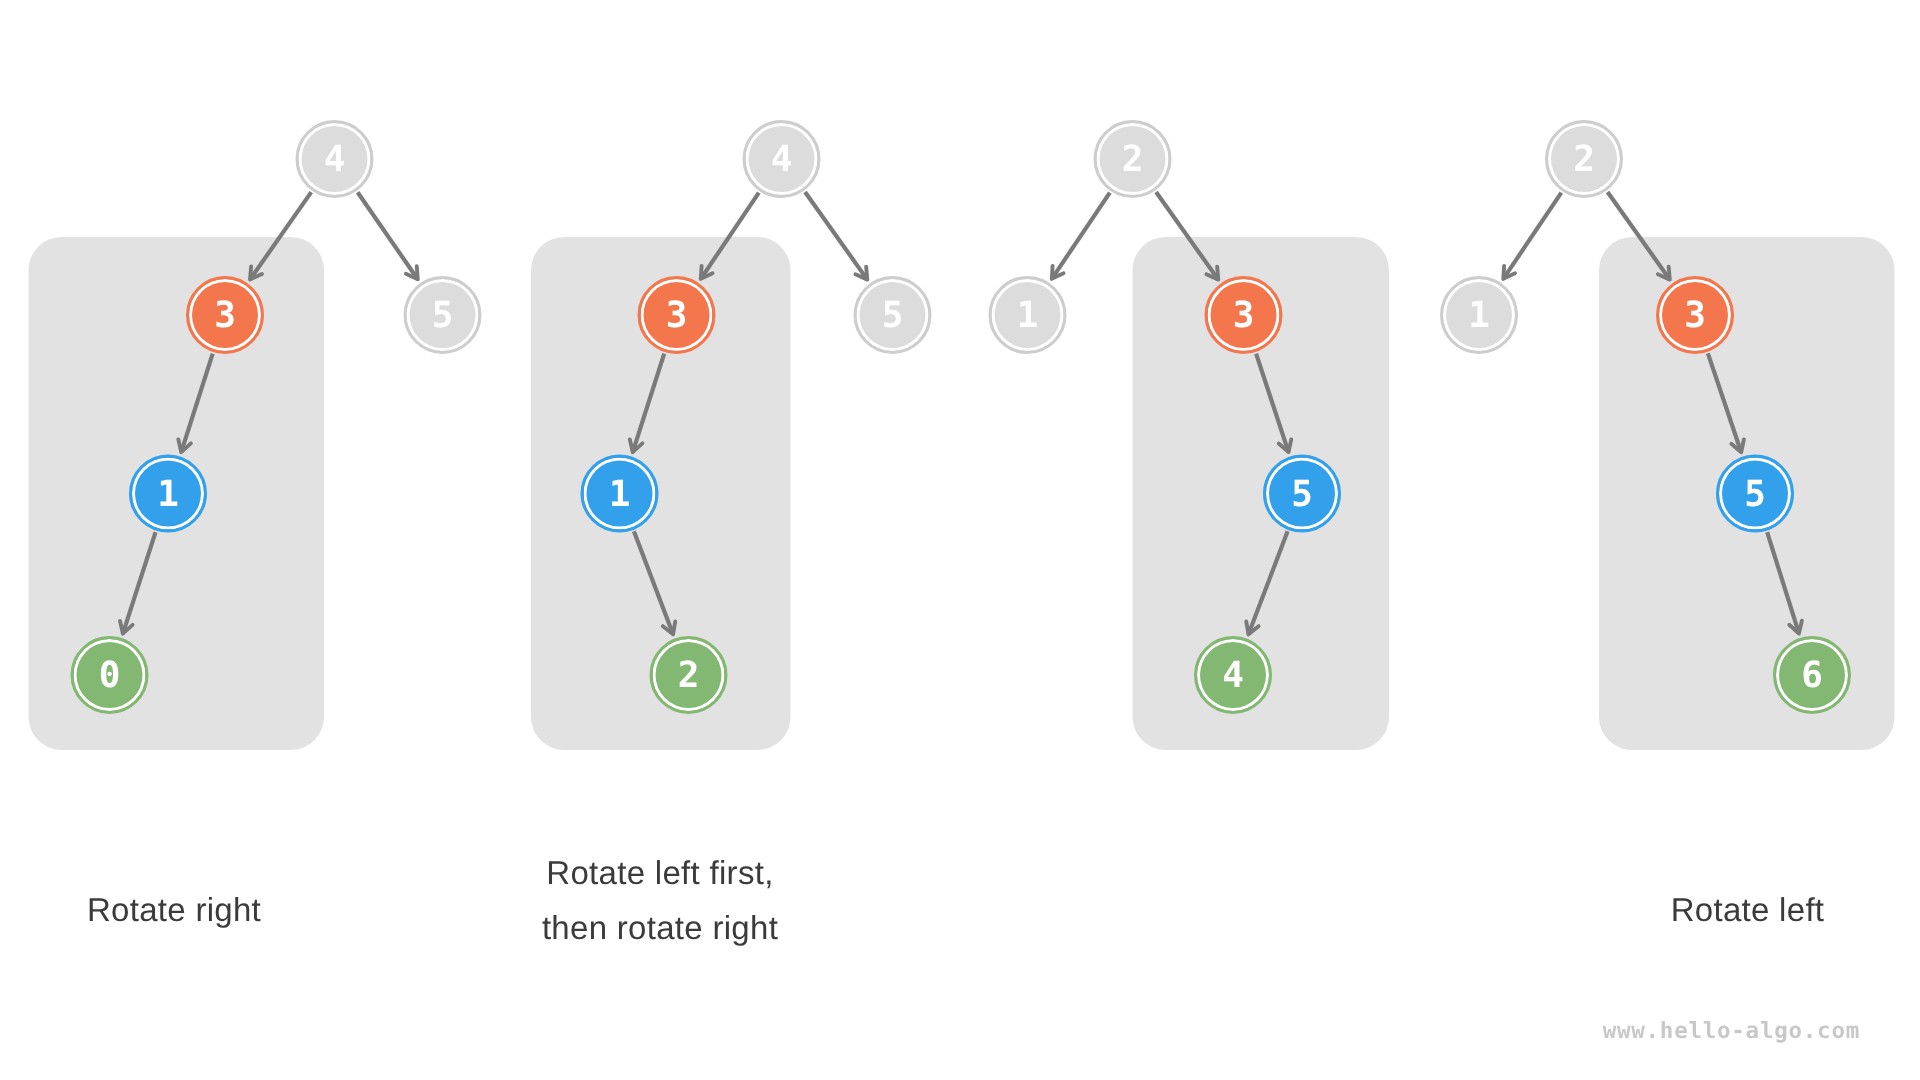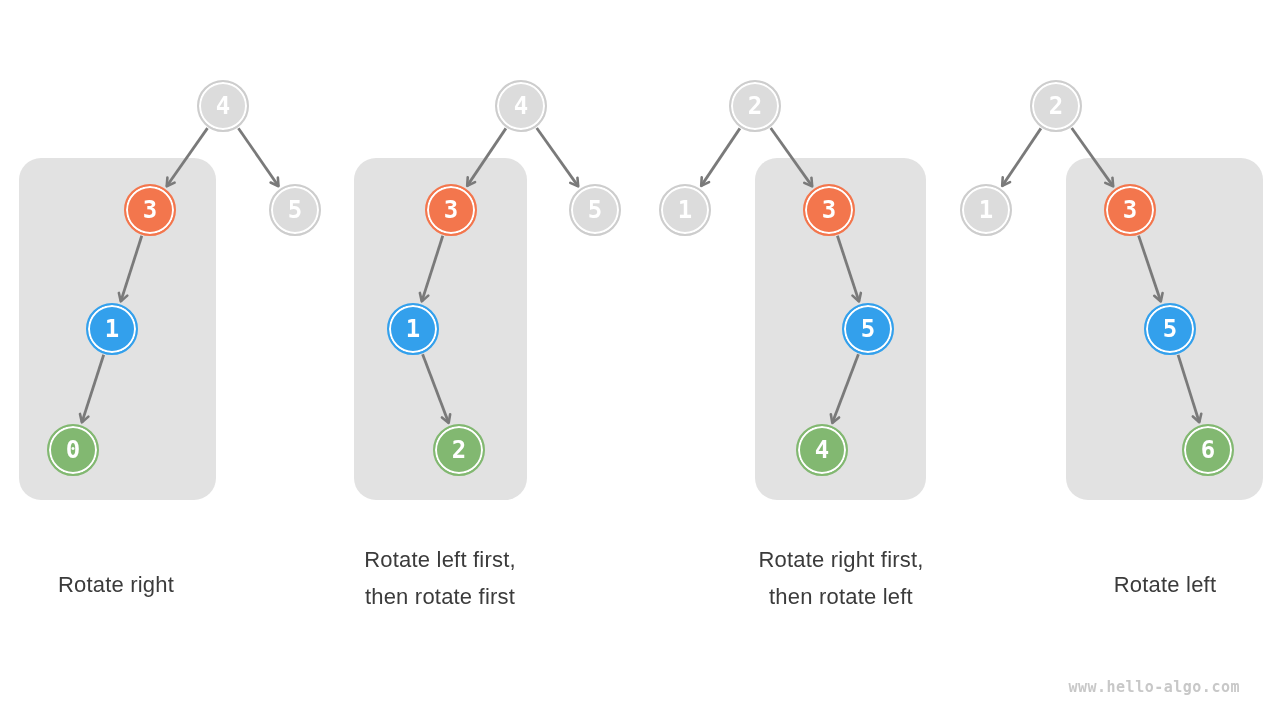--- a/index.html
+++ b/index.html
@@ -41,20 +41,21 @@
     font-weight: 600;
     padding-bottom: 1px;
   }
   .tree-label {
     position: absolute;
     width: 320px;
     text-align: center;
     font-size: 22px;
     line-height: 37px;
     letter-spacing: 0.2px;
+    margin-top: 22px;
   }
   .watermark {
     position: absolute;
     top: 678px;
     right: 40px;
     font-family: "DejaVu Sans Mono", monospace;
     font-size: 15px;
     letter-spacing: 0.5px;
   }
 </style>
@@ -116,25 +117,21 @@
       <div class="node" style="left: 1104px; top: 184px; background: rgb(243, 118, 77); border-color: rgb(243, 118, 77); color: rgb(255, 255, 255);">3</div>
       <div class="node" style="left: 1144px; top: 303px; background: rgb(51, 160, 236); border-color: rgb(51, 160, 236); color: rgb(255, 255, 255);">5</div>
       <div class="node" style="left: 1182px; top: 424px; background: rgb(130, 184, 113); border-color: rgb(130, 184, 113); color: rgb(255, 255, 255);">6</div>
     </div>
   <div id="labels-layer">
       <div class="tree-label" style="left: -44px; top: 565.5px; color: rgb(59, 59, 59);">
         <div>Rotate right</div>
       </div>
       <div class="tree-label" style="left: 280px; top: 541px; color: rgb(59, 59, 59);">
         <div>Rotate left first,</div>
-        <div>then rotate first</div>
-      </div>
-      <div class="tree-label" style="left: 681px; top: 541px; color: rgb(59, 59, 59);">
-        <div>Rotate right first,</div>
-        <div>then rotate left</div>
+        <div>then rotate right</div>
       </div>
       <div class="tree-label" style="left: 1005px; top: 565.5px; color: rgb(59, 59, 59);">
         <div>Rotate left</div>
       </div>
     </div>
 
   <div id="watermark" class="watermark" style="color: rgb(200, 200, 200); font-weight: bold;">www.hello-algo.com</div>
 </div>
 
 </body></html>

